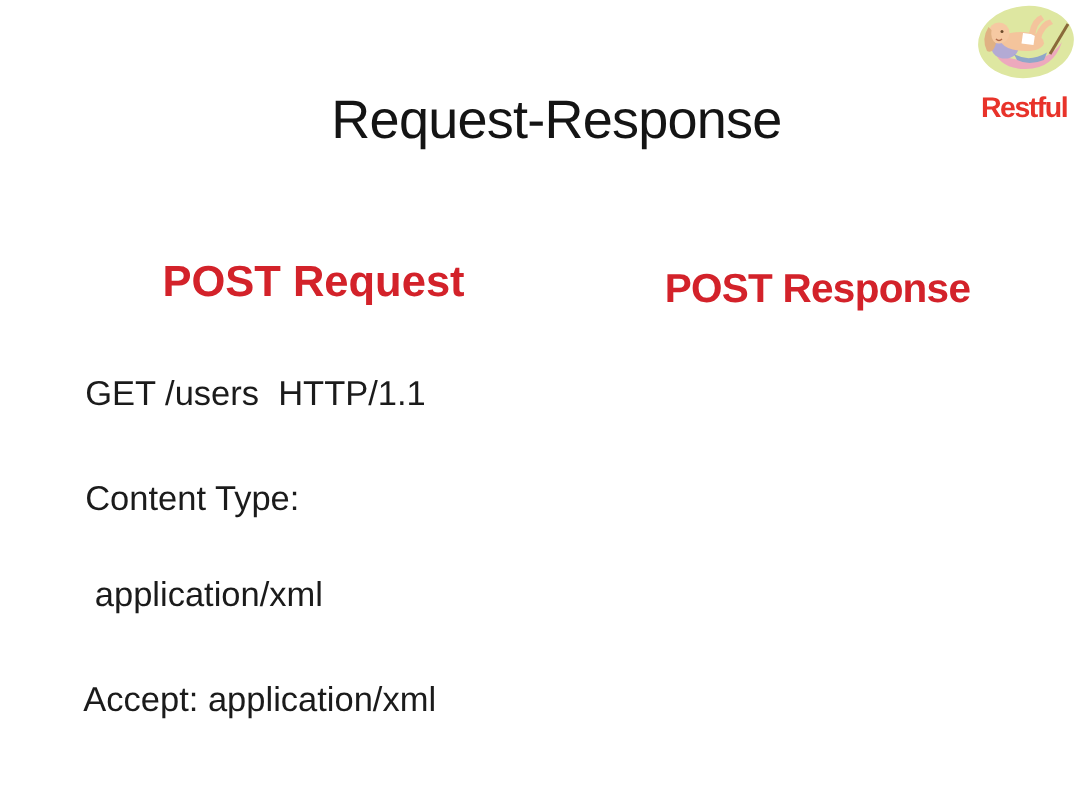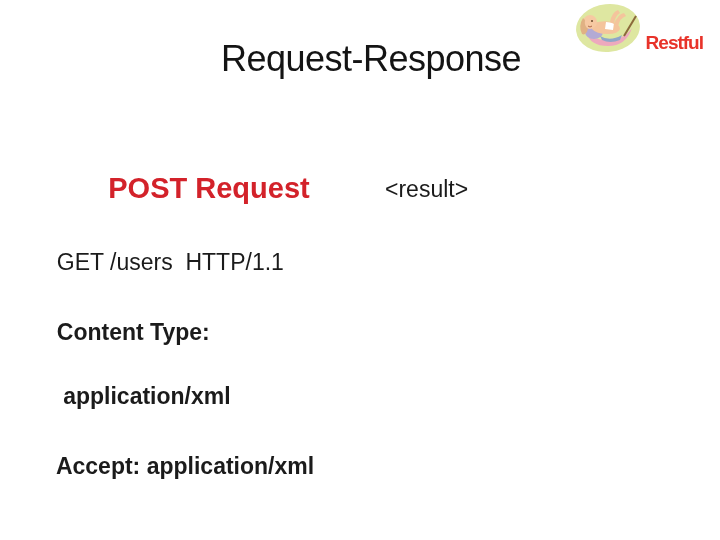--- a/index.html
+++ b/index.html
@@ -8,33 +8,33 @@
     background: #ffffff;
     font-family: "Liberation Sans", sans-serif;
     position: relative;
     overflow: hidden;
     color: #1b1b1b;
   }
   .slide { position: absolute; inset: 0; }
 
   
   .badge {
-    position: absolute; top: 2px; right: 17px;
-    display: flex; align-items: flex-end;
+    position: absolute; top: 2px; right: 2px;
+    display: flex; align-items: flex-start; flex-direction: column;
   }
   .badge-icon { width: 68px; height: 52px; }
   .badge-label {
     margin-top: 8px; margin-left: 4px;
     font-size: 19px; font-weight: bold; letter-spacing: -1px;
     color: #e8332a;
   }
 
   
   .title {
-    position: absolute; top: 37px; left: 0; right: 0;
+    position: absolute; top: 58px; left: 0; right: 0;
     text-align: center;
     font-size: 36px; line-height: 44px;
     letter-spacing: -0.5px;
     color: #141414;
     padding-left: 22px;
   }
 
   
   .panel { position: absolute; white-space: pre; }
   .panel-request  { left: 44px;  top: 135px; width: 330px; }
@@ -46,21 +46,21 @@
   .panel-request  .panel-heading { font-size: 29px; line-height: 34px; margin-bottom: 7px; }
   .panel-response .panel-heading { font-size: 27px; line-height: 32px; margin-bottom: 4px; letter-spacing: -0.5px; }
 
   .line {
     font-size: 23px; line-height: 28px;
     white-space: pre;
   }
   .panel-request .line { margin-bottom: 6px; }
   .panel-request .line.tight { margin-bottom: 0; }
   .panel-response .line { line-height: 27px; margin-bottom: 0; }
-  .line.b { font-weight: bold; }
+  .line.b { font-weight: normal; }
 </style>
 </head>
 <body>
 
 <div class="slide">
 
   <div class="badge">
     <svg class="badge-icon" viewBox="0 0 68 52" xmlns="http://www.w3.org/2000/svg">
       <ellipse cx="34" cy="26" rx="32" ry="24" fill="#dee7a1" transform="rotate(-6 34 26)"></ellipse>
 
@@ -95,16 +95,16 @@
     <div class="line b">  Accept: application/xml</div>
     
     
     
     
     
     
   </div>
 
   <div class="panel panel-response">
-    <div class="line">&lt;result&gt;</div>
+    <div class="panel-heading">POST Response</div>
   </div>
 
 </div>
 
 </body></html>

